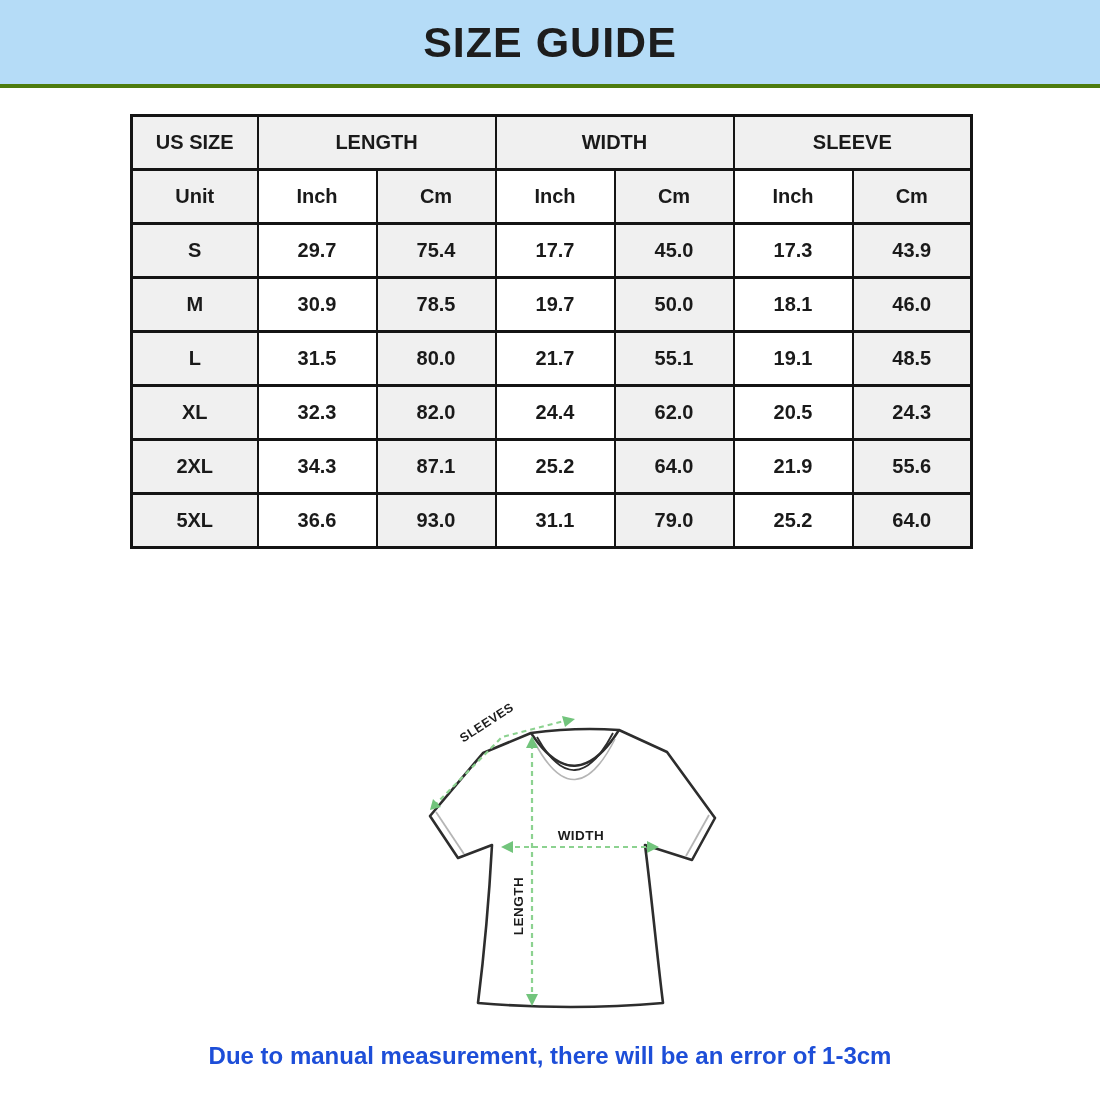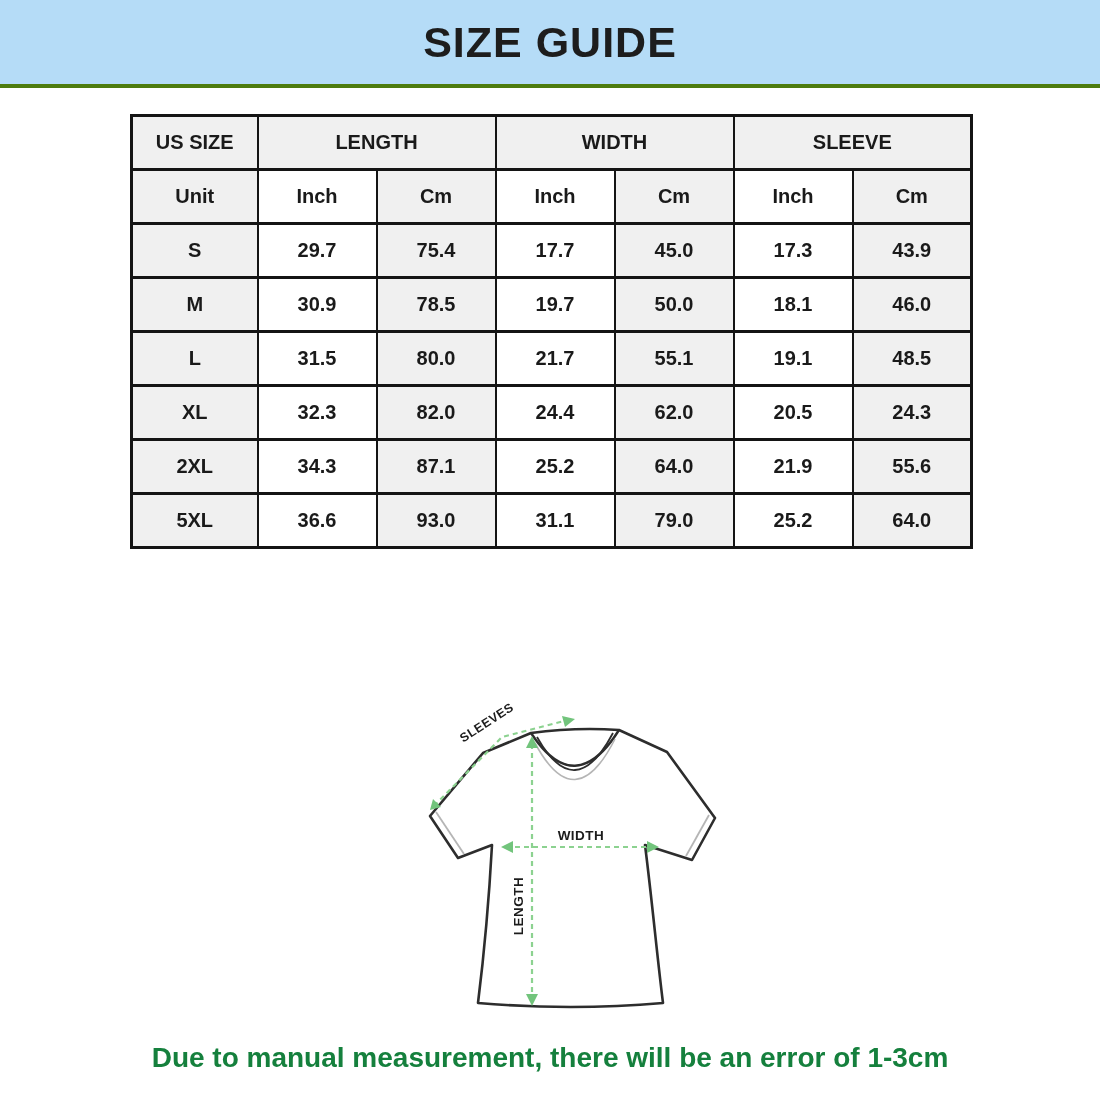--- a/index.html
+++ b/index.html
@@ -76,23 +76,23 @@
   }
 
   
   .note {
     position: absolute;
     top: 1042px;
     left: 0;
     width: 100%;
     margin: 0;
     text-align: center;
-    font-size: 28px;
-    font-weight: bold;
-    color: #15803d;
+    font-size: 24px;
+    font-weight: bold;
+    color: #1d4ed8;
   }
 </style>
 </head>
 <body>
 
 <div class="page">
 
   <header class="banner">
     <h1>SIZE GUIDE</h1>
   </header>

